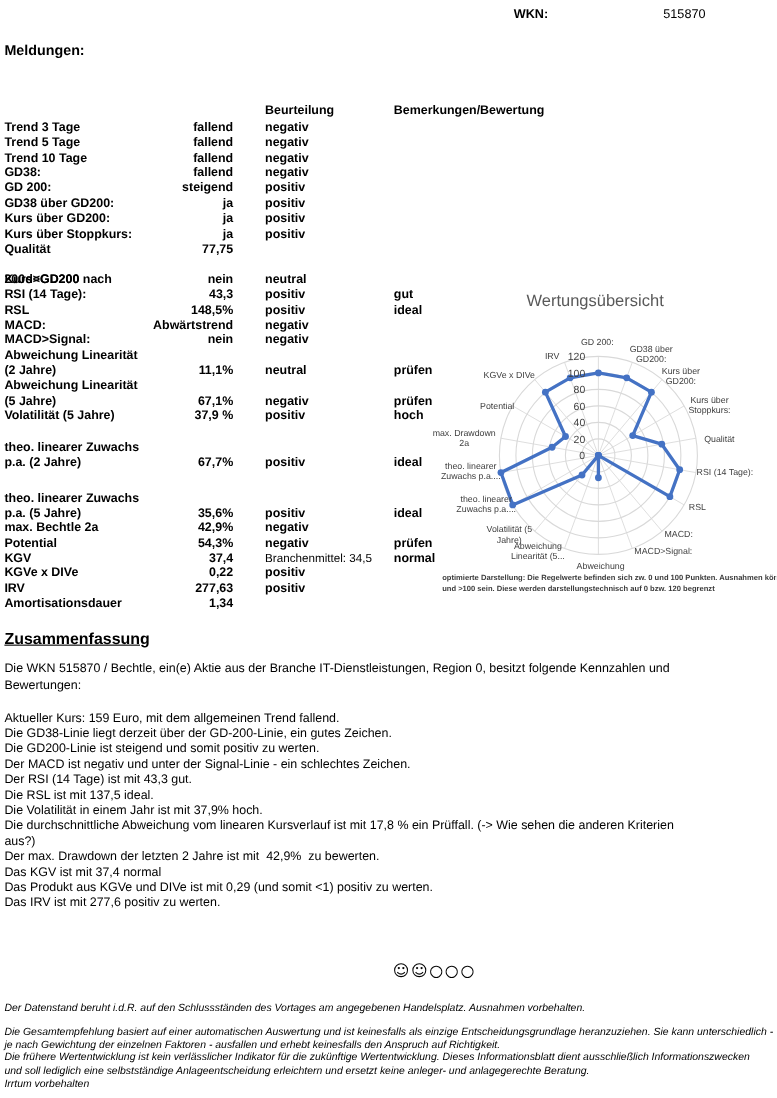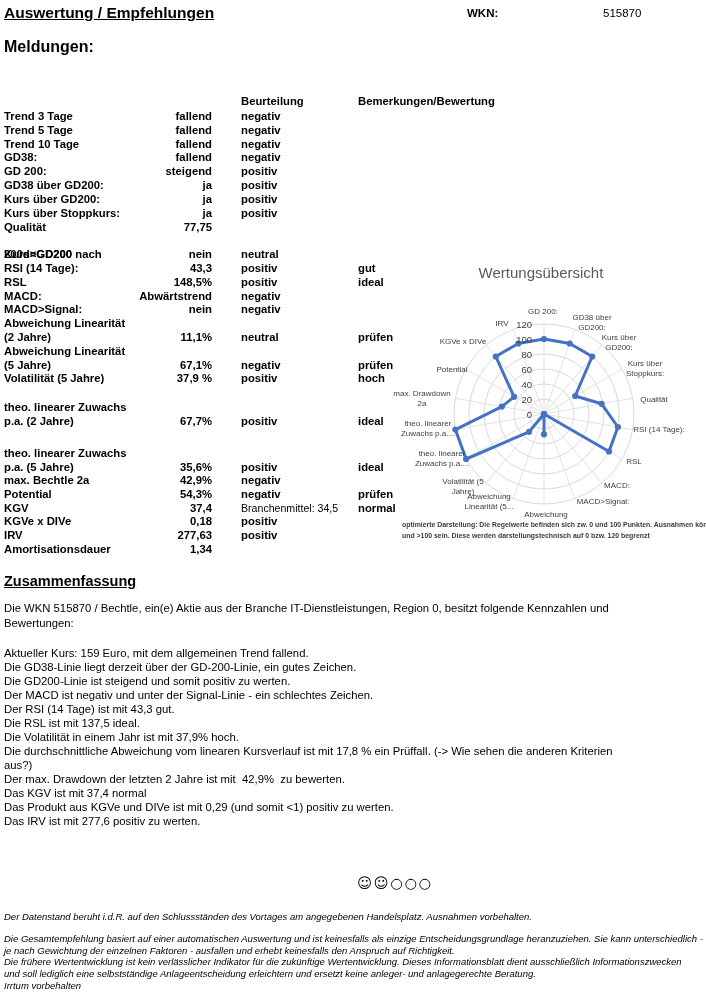--- a/index.html
+++ b/index.html
@@ -2,41 +2,40 @@
 <html><head>
 <meta charset="utf-8">
 <style>
   html,body{margin:0;padding:0;background:#fff;}
   body{font-family:"Liberation Sans",sans-serif;color:#000;}
   #page{position:relative;width:706px;height:998px;background:#fff;overflow:hidden;}
   .abs{position:absolute;white-space:nowrap;}
   .doc-title{left:4px;top:4px;font-size:15.5px;font-weight:bold;text-decoration:underline;}
   .wkn-label{left:467px;top:7px;font-size:11.5px;font-weight:bold;}
   .wkn-value{left:603px;top:7px;font-size:11.5px;}
-  .meldungen{left:4px;top:38px;font-size:16px;font-weight:bold;}
+  .meldungen{left:4px;top:38px;font-size:13px;font-weight:bold;}
   .tbl-head{font-size:11.3px;font-weight:bold;}
   .row{position:absolute;left:0;width:706px;height:14px;font-size:11.3px;font-weight:bold;}
   .row span{position:absolute;white-space:nowrap;}
   .c-label{left:4px;}
   .c-value{left:69px;width:143px;text-align:right;}
   .c-rating{left:241px;}
   .c-rating.regular{font-weight:normal;font-size:10.6px;}
   .c-remark{left:358px;}
   .sum-title{left:4px;top:573px;font-size:14.5px;font-weight:bold;text-decoration:underline;}
   .sum-line{position:absolute;left:4px;font-size:11.3px;white-space:pre;}
   .reco{left:4px;top:879px;font-size:11.5px;font-weight:bold;}
   .reco-symbols{left:357px;top:875px;font-size:14.5px;font-family:"DejaVu Sans",sans-serif;letter-spacing:1.5px;font-weight:bold;}
   .disc-line{position:absolute;left:4px;font-size:9.5px;font-style:italic;white-space:nowrap;}
   #radar{position:absolute;left:388px;top:256px;}
 </style>
 </head>
 <body>
 
 <div id="page">
-  <div class="abs doc-title">Auswertung / Empfehlungen</div>
   <div class="abs wkn-label">WKN:</div>
   <div class="abs wkn-value">515870</div>
   <div class="abs meldungen">Meldungen:</div>
 
   <div class="abs tbl-head" style="left:241px;top:95px;">Beurteilung</div>
   <div class="abs tbl-head" style="left:358px;top:95px;">Bemerkungen/Bewertung</div>
 
   <div id="table-rows">
       <div class="row" style="top: 110px;">
         <span class="c-label">Trend 3 Tage</span>
@@ -195,21 +194,21 @@
         <span class="c-remark">prüfen</span>
       </div>
       <div class="row" style="top: 502px;">
         <span class="c-label">KGV</span>
         <span class="c-value">37,4</span>
         <span class="c-rating regular">Branchenmittel: 34,5</span>
         <span class="c-remark">normal</span>
       </div>
       <div class="row" style="top: 515px;">
         <span class="c-label">KGVe x DIVe</span>
-        <span class="c-value">0,18</span>
+        <span class="c-value">0,22</span>
         <span class="c-rating">positiv</span>
         <span class="c-remark"></span>
       </div>
       <div class="row" style="top: 529px;">
         <span class="c-label">IRV</span>
         <span class="c-value">277,63</span>
         <span class="c-rating">positiv</span>
         <span class="c-remark"></span>
       </div>
       <div class="row" style="top: 543px;">

